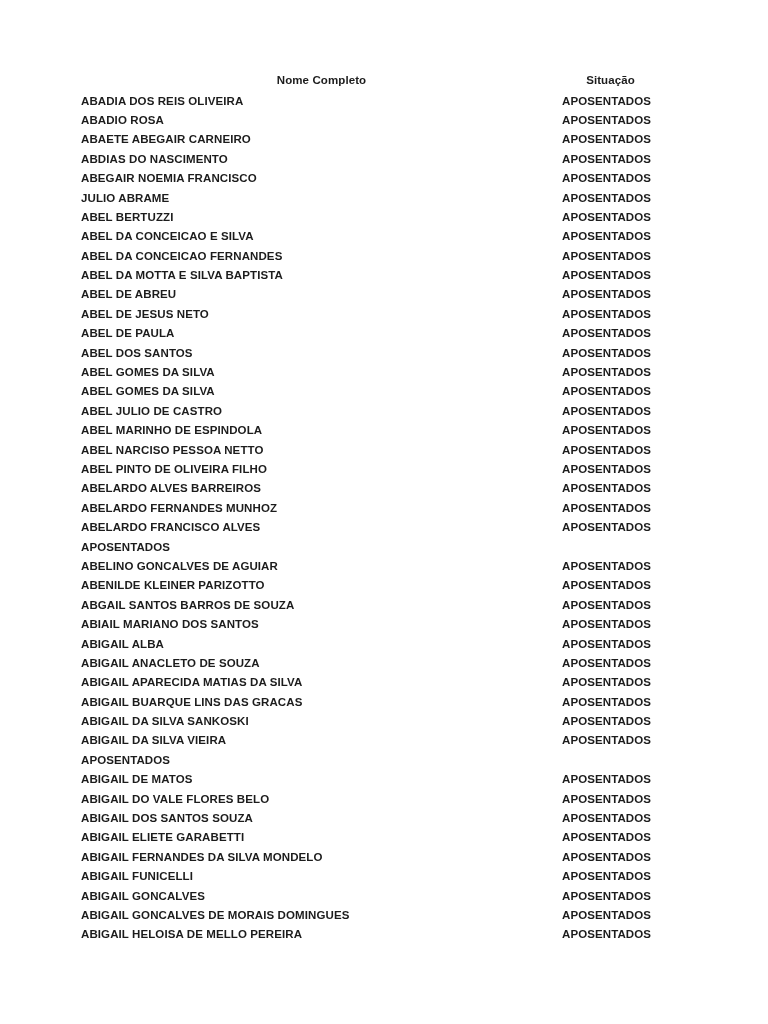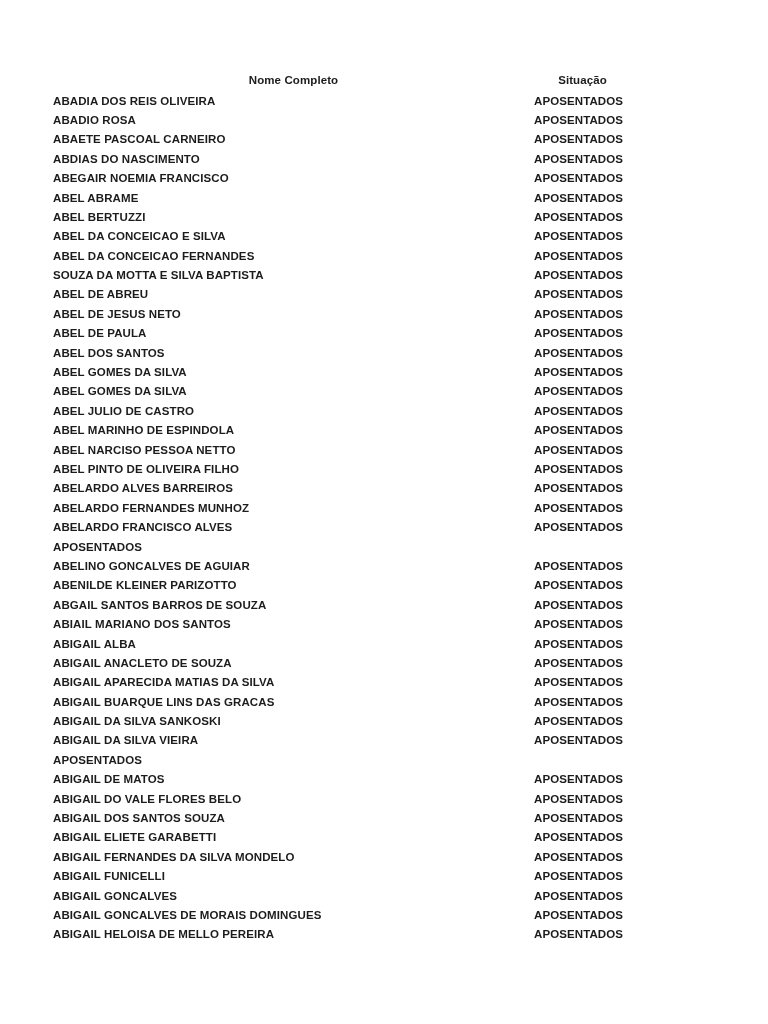--- a/index.html
+++ b/index.html
@@ -11,21 +11,21 @@
     position: relative;
     width: 768px;
     height: 1024px;
     background: #ffffff;
     overflow: hidden;
     font-family: "Liberation Sans", sans-serif;
     color: #1c1c1c;
   }
   .table {
     position: absolute;
-    left: 53px;
+    left: 81px;
     top: 70px;
     width: 580px;
   }
   .row {
     display: flex;
     align-items: center;
     height: 19.4px;
   }
   .row.header {
     margin-bottom: 1.5px;
@@ -63,49 +63,49 @@
     <div id="table-body">
         <div class="row">
           <div class="cell name">ABADIA DOS REIS OLIVEIRA</div>
           <div class="cell status">APOSENTADOS</div>
         </div>
         <div class="row">
           <div class="cell name">ABADIO ROSA</div>
           <div class="cell status">APOSENTADOS</div>
         </div>
         <div class="row">
-          <div class="cell name">ABAETE PASCOAL CARNEIRO</div>
+          <div class="cell name">ABAETE ABEGAIR CARNEIRO</div>
           <div class="cell status">APOSENTADOS</div>
         </div>
         <div class="row">
           <div class="cell name">ABDIAS DO NASCIMENTO</div>
           <div class="cell status">APOSENTADOS</div>
         </div>
         <div class="row">
           <div class="cell name">ABEGAIR NOEMIA FRANCISCO</div>
           <div class="cell status">APOSENTADOS</div>
         </div>
         <div class="row">
-          <div class="cell name">ABEL ABRAME</div>
+          <div class="cell name">JULIO ABRAME</div>
           <div class="cell status">APOSENTADOS</div>
         </div>
         <div class="row">
           <div class="cell name">ABEL BERTUZZI</div>
           <div class="cell status">APOSENTADOS</div>
         </div>
         <div class="row">
           <div class="cell name">ABEL DA CONCEICAO E SILVA</div>
           <div class="cell status">APOSENTADOS</div>
         </div>
         <div class="row">
           <div class="cell name">ABEL DA CONCEICAO FERNANDES</div>
           <div class="cell status">APOSENTADOS</div>
         </div>
         <div class="row">
-          <div class="cell name">SOUZA DA MOTTA E SILVA BAPTISTA</div>
+          <div class="cell name">ABEL DA MOTTA E SILVA BAPTISTA</div>
           <div class="cell status">APOSENTADOS</div>
         </div>
         <div class="row">
           <div class="cell name">ABEL DE ABREU</div>
           <div class="cell status">APOSENTADOS</div>
         </div>
         <div class="row">
           <div class="cell name">ABEL DE JESUS NETO</div>
           <div class="cell status">APOSENTADOS</div>
         </div>

